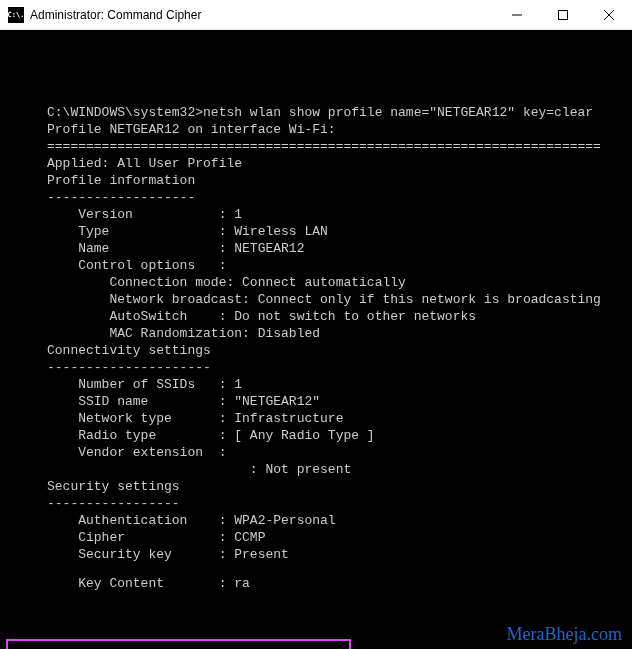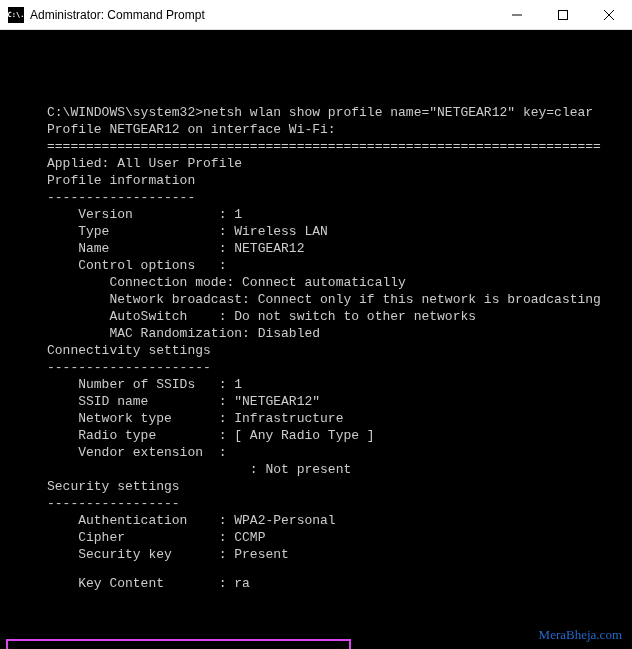--- a/index.html
+++ b/index.html
@@ -68,40 +68,40 @@
       position: absolute;
       border: 2px solid #d946ef;
       pointer-events: none;
     }
     .watermark {
       position: absolute;
       right: 10px;
       bottom: 6px;
       color: #2567c9;
       font-family: Georgia, serif;
-      font-size: 13px;
+      font-size: 18px;
       pointer-events: none;
     }
     .redact {
       display: inline-block;
       background: #000;
       color: #000;
       vertical-align: middle;
       margin-top: 24px;
     }
   </style>
 </head>
 <body>
 
 <div class="window">
   <div class="titlebar">
     <span class="titlebar-icon">
         <span>C:\.</span>
       </span>
-    <span class="titlebar-title">Administrator: Command Prompt</span>
+    <span class="titlebar-title">Administrator: Command Cipher</span>
     <span class="spacer"></span>
     <div class="winbtn">
       <svg viewBox="0 0 10 10">
           <line x1="0" y1="5" x2="10" y2="5" stroke="#000" stroke-width="1"></line>
         </svg>
     </div>
     <div class="winbtn">
       <svg viewBox="0 0 10 10">
           <rect x="0.5" y="0.5" width="9" height="9" fill="none" stroke="#000" stroke-width="1"></rect>
         </svg>

